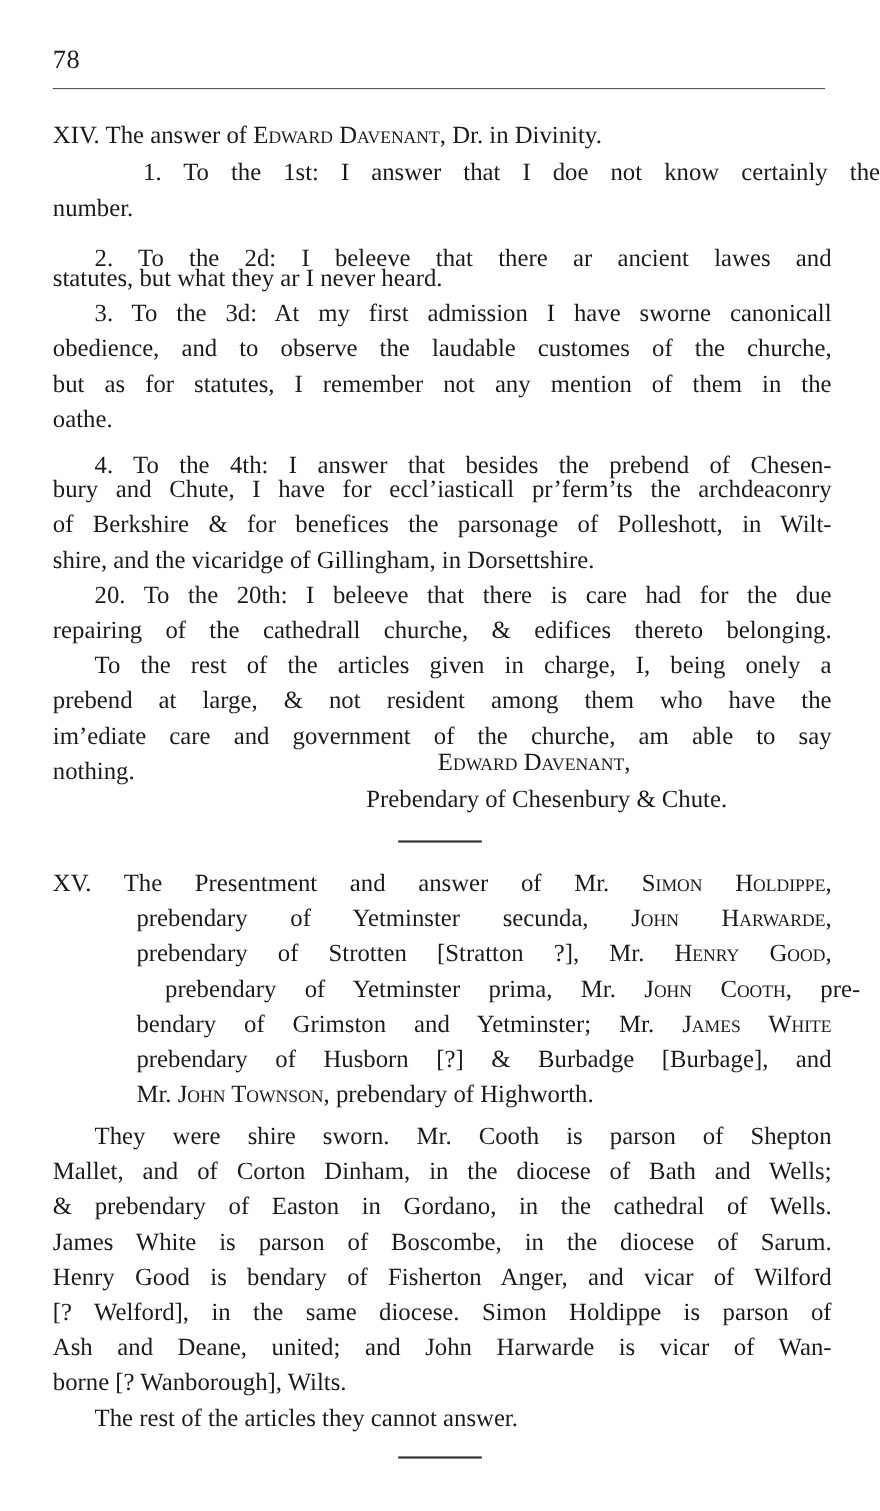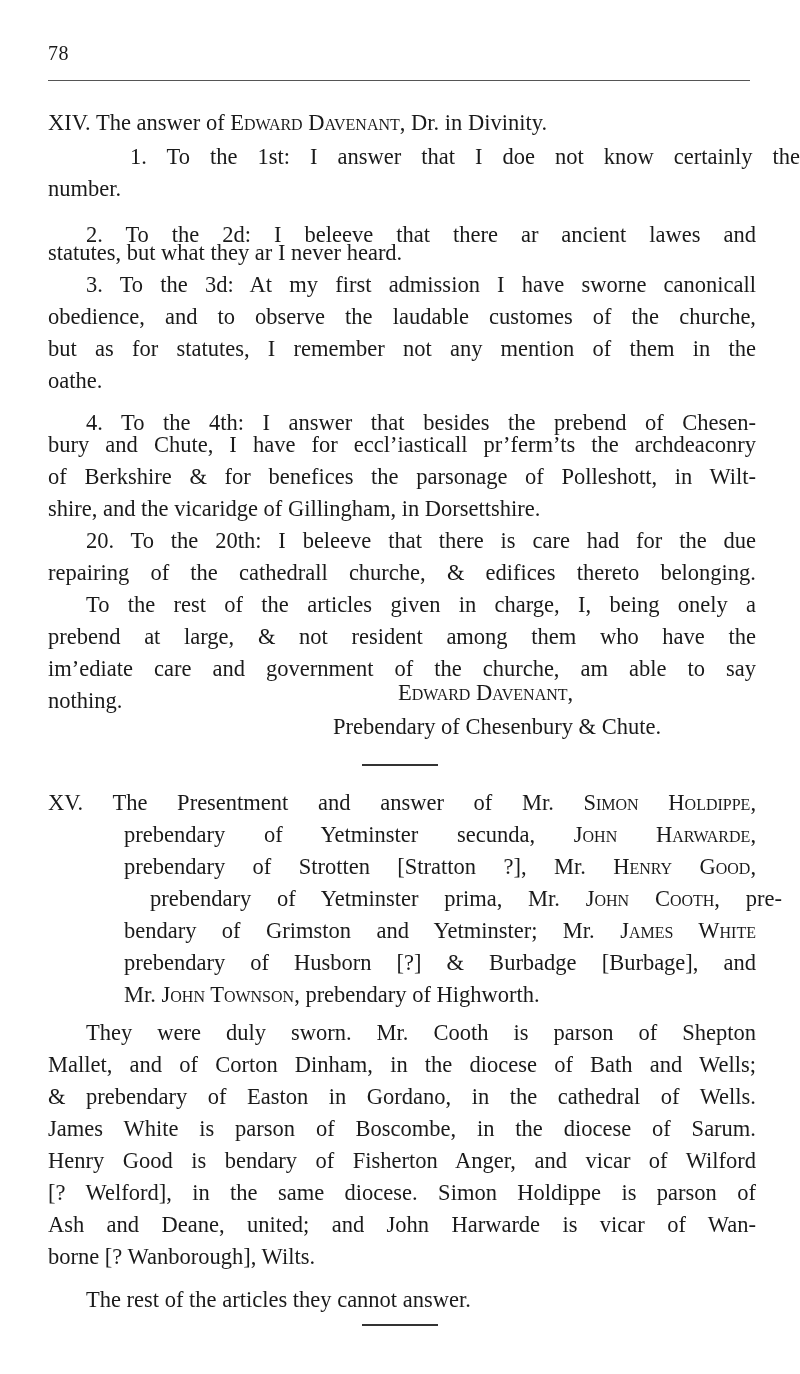--- a/index.html
+++ b/index.html
@@ -5,21 +5,21 @@
   html, body { margin: 0; padding: 0; background: #ffffff; }
   body {
     width: 800px; height: 1374px; position: relative; overflow: hidden;
     font-family: "Liberation Serif", "DejaVu Serif", serif;
     color: #1a1a1a;
   }
   .header {
     position: absolute; left: 48px; top: 38px; width: 710px; height: 40px;
   }
   .page-num {
-    position: absolute; left: 0; top: 4px; font-size: 20px;
+    position: absolute; left: 0; top: 4px; font-size: 24px;
     font-style: normal; letter-spacing: 0.5px;
   }
   .running-title {
     position: absolute; left: 0; width: 100%; top: 3px; text-align: center;
     font-size: 24px; font-style: italic; padding-left: 20px; box-sizing: border-box;
   }
   .header-rule {
     position: absolute; left: 48px; top: 80px; width: 702px; height: 0;
     border-top: 1.5px solid #555;
   }
@@ -72,24 +72,24 @@
 <div id="xv-heading">
     <div class="line justify" style="top: 788px;"><span>XV. The Presentment and answer of Mr. </span><span class="sc">Simon Holdippe</span><span>,</span></div>
     <div class="line justify" style="top: 820px; left: 124px; width: 632px;"><span>prebendary of Yetminster secunda, </span><span class="sc">John Harwarde</span><span>,</span></div>
     <div class="line justify" style="top: 852px; left: 124px; width: 632px;"><span>prebendary of Strotten [Stratton ?], Mr. </span><span class="sc">Henry Good</span><span>,</span></div>
     <div class="line justify" style="top: 884px; left: 138px; width: 632px; margin-left: 12px;"><span>prebendary of Yetminster prima, Mr. </span><span class="sc">John Cooth</span><span>, pre-</span></div>
     <div class="line justify" style="top: 916px; left: 124px; width: 632px;"><span>bendary of Grimston and Yetminster; Mr. </span><span class="sc">James White</span><span></span></div>
     <div class="line justify" style="top: 948px; left: 124px; width: 632px;"><span>prebendary of Husborn [?] &amp; Burbadge [Burbage], and</span></div>
     <div class="line" style="top: 980px; left: 124px; width: 632px;"><span>Mr. </span><span class="sc">John Townson</span><span>, prebendary of Highworth.</span></div>
   </div>
 <div id="xv-body">
-    <div class="line justify" style="top: 1018px; left: 86px; width: 670px;">They were duly sworn.  Mr. Cooth is parson of Shepton</div>
+    <div class="line justify" style="top: 1018px; left: 86px; width: 670px;">They were shire sworn.  Mr. Cooth is parson of Shepton</div>
     <div class="line justify" style="top: 1050px;">Mallet, and of Corton Dinham, in the diocese of Bath and Wells;</div>
     <div class="line justify" style="top: 1082px;">&amp; prebendary of Easton in Gordano, in the cathedral of Wells.</div>
     <div class="line justify" style="top: 1114px;">James White is parson of Boscombe, in the diocese of Sarum.</div>
     <div class="line justify" style="top: 1146px;">Henry Good is bendary of Fisherton Anger, and vicar of Wilford</div>
     <div class="line justify" style="top: 1178px;">[? Welford], in the same diocese.  Simon Holdippe is parson of</div>
     <div class="line justify" style="top: 1210px;">Ash and Deane, united; and John Harwarde is vicar of Wan-</div>
     <div class="line" style="top: 1242px;">borne [? Wanborough], Wilts.</div>
-    <div class="line" style="top: 1274px; left: 86px; width: 670px; margin-top: 11px;">The rest of the articles they cannot answer.</div>
+    <div class="line" style="top: 1274px; left: 86px; width: 670px;">The rest of the articles they cannot answer.</div>
   </div>
 
 <div class="rule-short" style="left:362px; top:1324px;"></div>
 
 </body></html>

